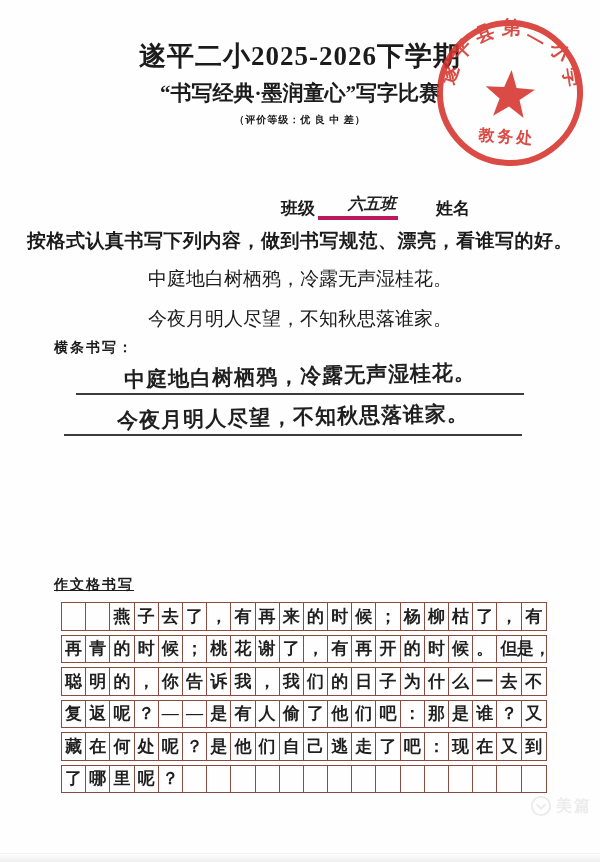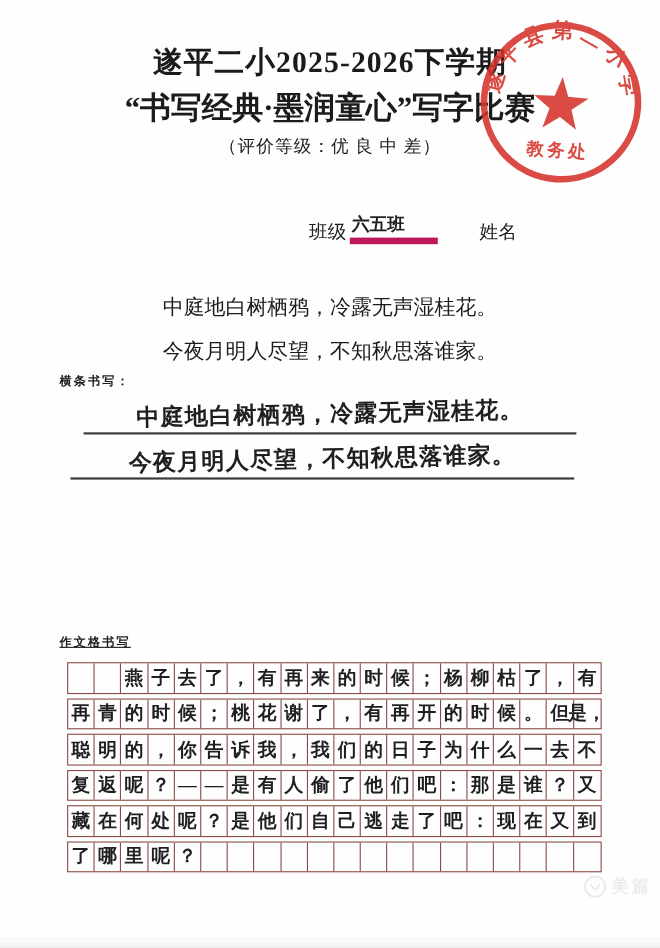--- a/index.html
+++ b/index.html
@@ -4,48 +4,48 @@
 <style>
   html,body { margin:0; padding:0; background:#e9e9e9; }
   .page {
     position:relative; width:600px; height:862px; margin:0 auto;
     background:#fefefe; overflow:hidden; color:#1b1b1b;
     font-family:"Liberation Serif", serif;
   }
   
   .header { position:absolute; top:38px; left:0; right:0; text-align:center; }
   .t1 { font-size:27px; font-weight:600; letter-spacing:1px; }
-  .t2 { font-size:28px; font-weight:600; margin-top:5px; }
+  .t2 { font-size:21px; font-weight:600; margin-top:5px; }
   .t3 { font-size:38px; font-weight:600; letter-spacing:5px; margin-top:8px; }
-  .note { font-size:16px; font-weight:400; margin-top:6px; letter-spacing:1px; }
+  .note { font-size:10px; font-weight:700; margin-top:6px; letter-spacing:1px; }
   
   .stamp { position:absolute; top:18px; left:434px; width:152px; height:150px;
            transform:rotate(4deg); opacity:.88; }
   .stamp-ring { fill:none; stroke:#d5332b; stroke-width:6; }
   .stamp-star { fill:#d5332b; }
   .stamp-arc  { fill:#d5332b; font-size:19px; font-weight:700;
                 font-family:"Liberation Serif", serif; letter-spacing:6px; }
   .stamp-bottom { fill:#d5332b; font-size:16px; font-weight:700;
                 font-family:"Liberation Serif", serif; letter-spacing:3px; text-anchor:middle; }
   
   .student-row { position:absolute; top:194px; left:281px; display:flex; align-items:flex-end; }
-  .label { font-size:17px; font-weight:400; }
-  .blank { display:inline-block; border-bottom:6px solid #be185d; text-align:left;
-           padding:0 2px 1px 2px; margin-left:3px; }
+  .label { font-size:17px; font-weight:700; }
+  .blank { display:inline-block; border-bottom:4px solid #be185d; text-align:right;
+           padding:0 2px 1px 2px; margin-left:3px;font-style:italic; }
   .class-blank { width:76px; }
   .name-label { margin-left:38px; }
   .name-blank { width:90px; }
   
   .instruction { position:absolute; top:228px; left:0; right:0; text-align:center;
     font-family:"Liberation Sans", sans-serif; font-weight:600; font-size:19px;
     white-space:nowrap; letter-spacing:.5px; }
   .poem { position:absolute; left:0; right:0; text-align:center;
     font-family:"Liberation Sans", sans-serif; font-weight:500; font-size:19px; }
   .poem1 { top:266px; } .poem2 { top:306px; }
-  .section-label { position:absolute; left:54px; font-size:11px; font-weight:700;
+  .section-label { position:absolute; left:54px; font-size:14px; font-weight:700;
     letter-spacing:2px; }
   .hengtiao-label { top:339px; }
   .zuowen-label { top:576px;text-decoration:underline; }
   
   .hand { font-family:cursive; font-weight:600; color:#1f1f1f; }
   .hw-line { position:absolute; height:31px; border-bottom:2px solid #3c3c3c;
     text-align:center; font-size:21px; letter-spacing:1px; }
   .hw-line span { display:inline-block; transform:rotate(-1.2deg); }
   .hw1 { top:362px; left:76px;  width:448px; }
   .hw2 { top:403px; left:64px;  width:458px; }
@@ -93,20 +93,21 @@
     </text>
     <text class="stamp-bottom" x="75" y="124">教务处</text>
   </svg>
 
   <div class="student-row">
     <span class="label">班级</span>
     <span class="blank class-blank hand">六五班</span>
     <span class="label name-label">姓名</span>
   </div>
 
+  <div class="instruction">按格式认真书写下列内容，做到书写规范、漂亮，看谁写的好。</div>
   <div class="poem poem1">中庭地白树栖鸦，冷露无声湿桂花。</div>
   <div class="poem poem2">今夜月明人尽望，不知秋思落谁家。</div>
 
   <div class="section-label hengtiao-label">横条书写：</div>
   <div class="hw-line hw1">
     <span class="hand">中庭地白树栖鸦，冷露无声湿桂花。</span>
   </div>
   <div class="hw-line hw2">
     <span class="hand">今夜月明人尽望，不知秋思落谁家。</span>
   </div>

